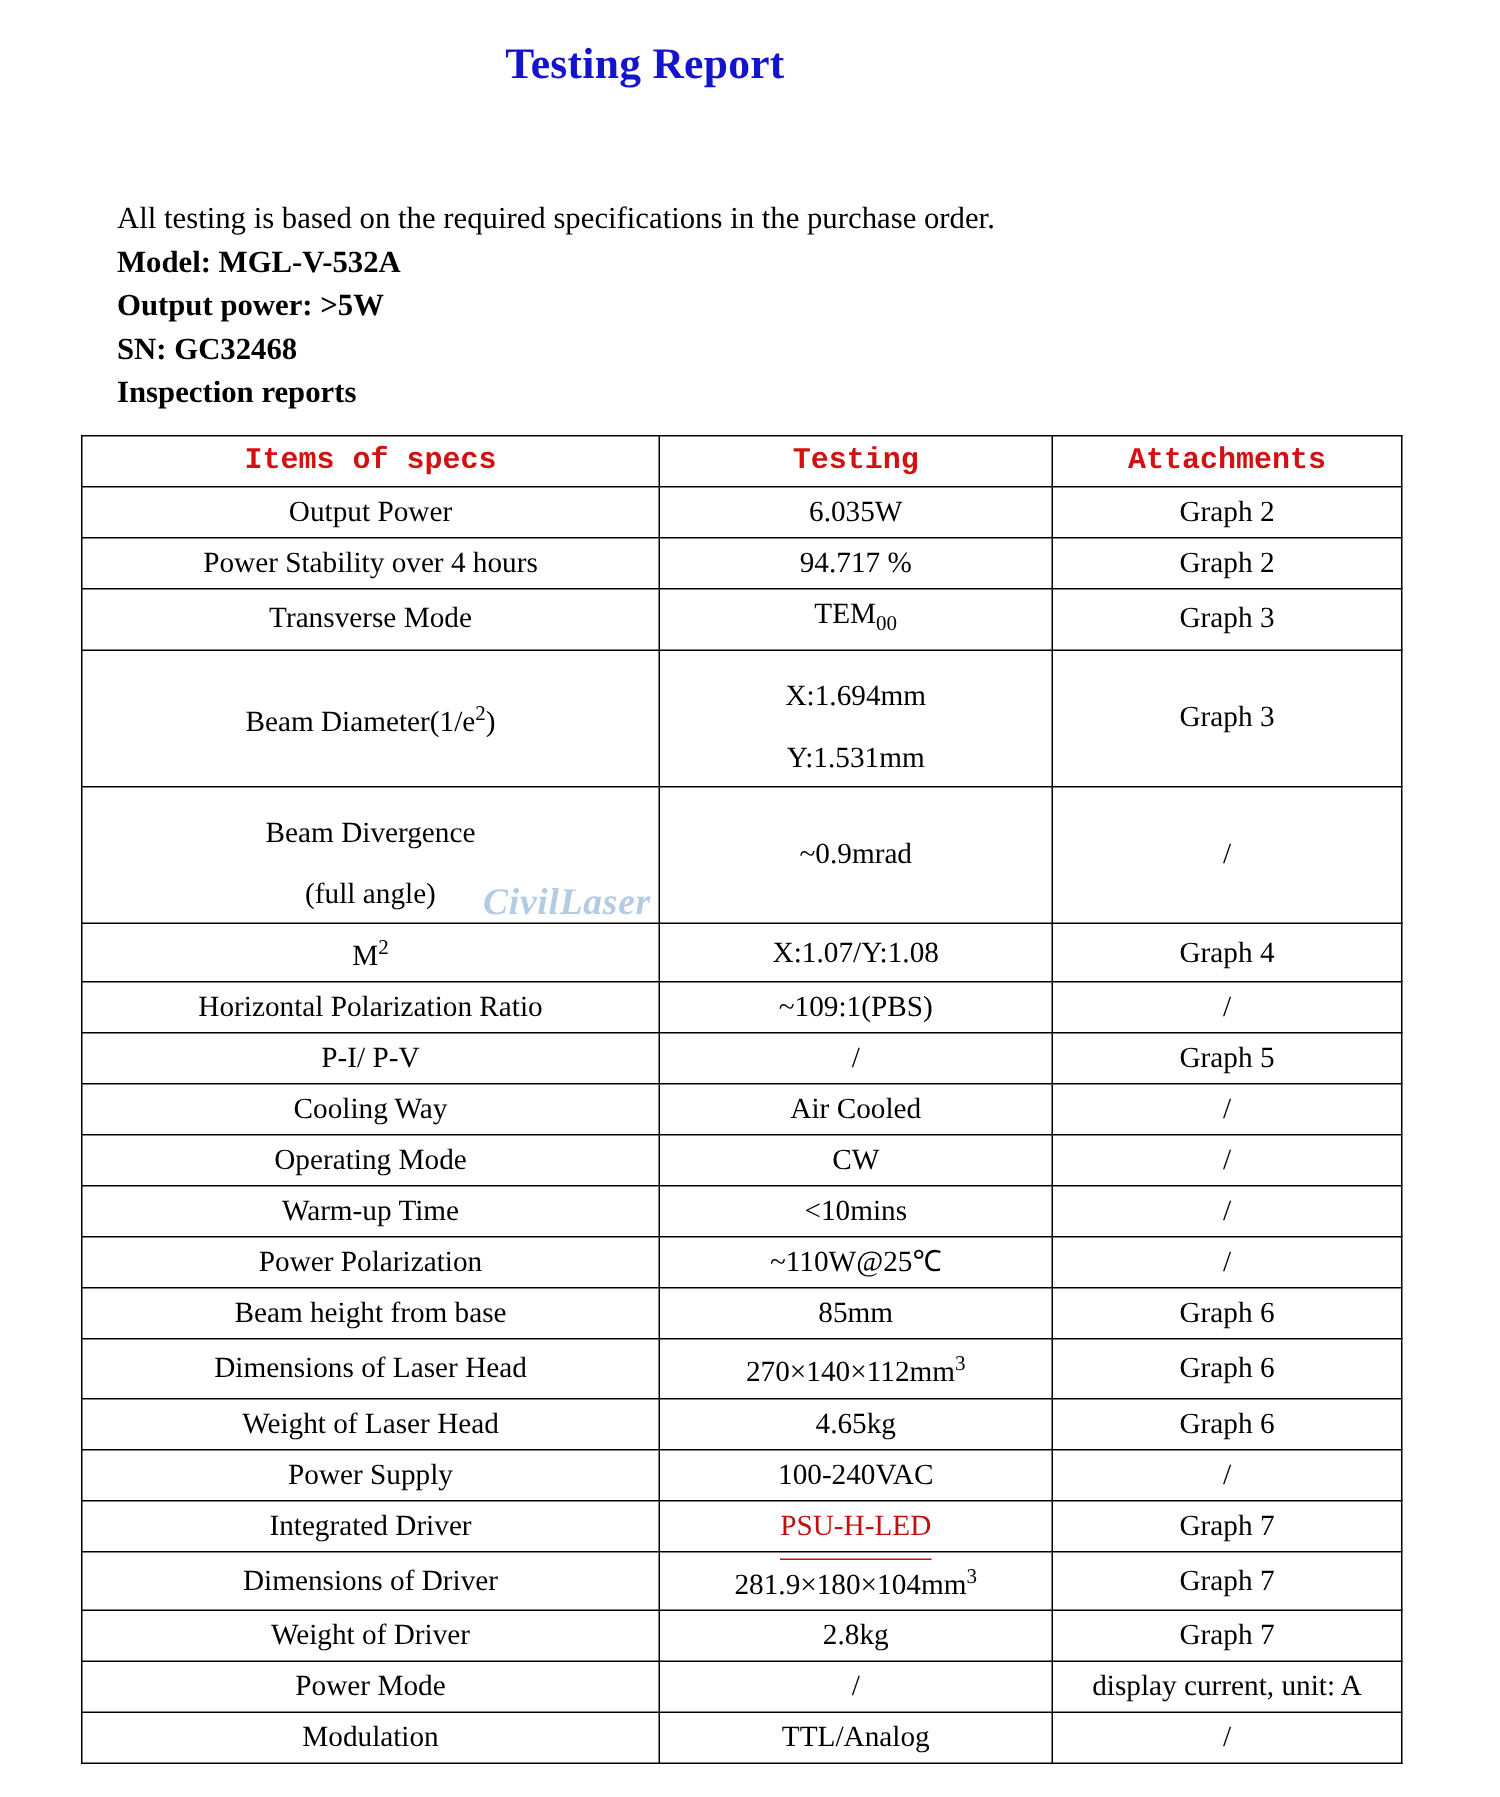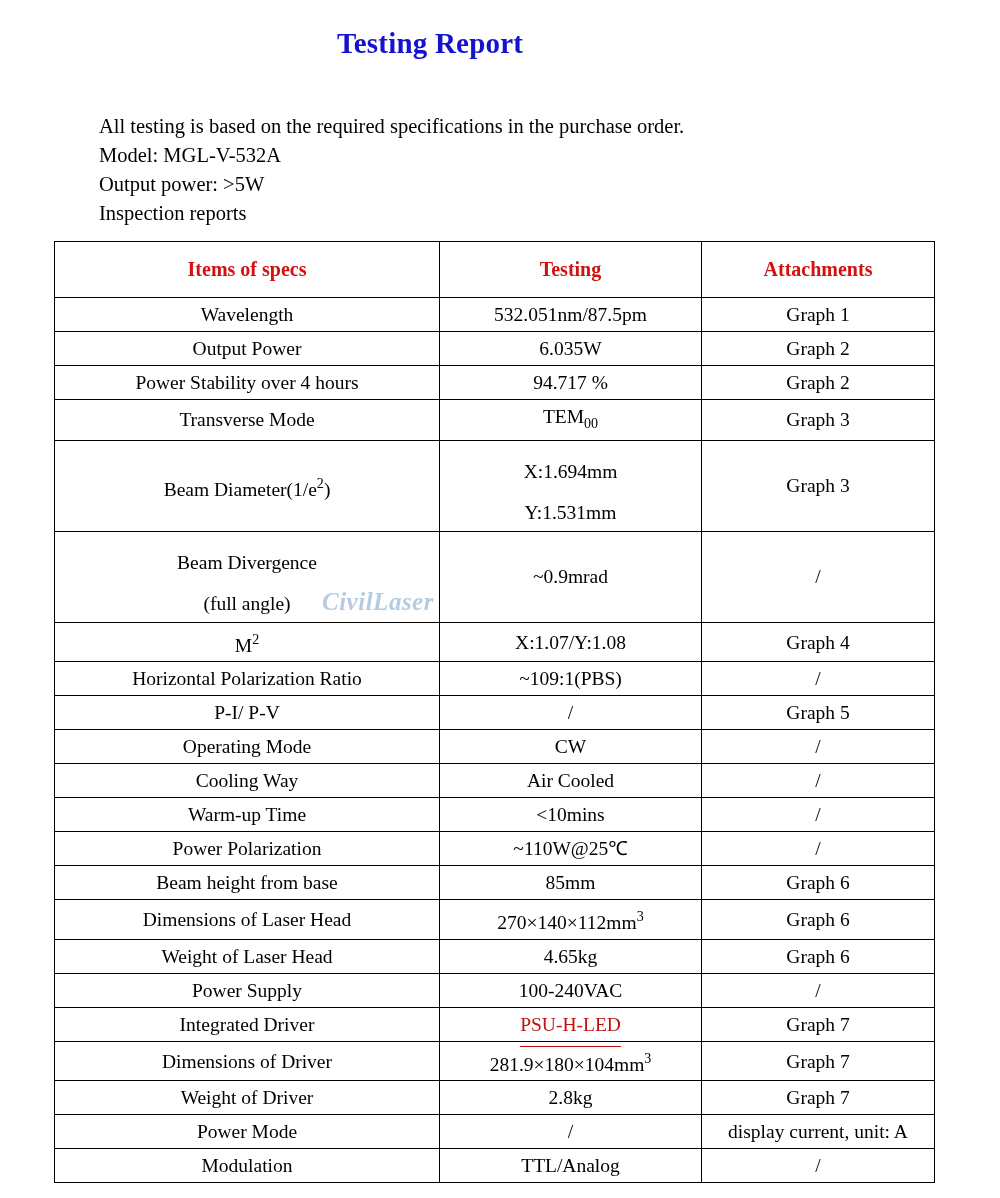--- a/index.html
+++ b/index.html
@@ -24,51 +24,52 @@
   .report-title {
     text-align: center;
     color: #1414cd;
     font-weight: bold;
     font-size: 29px;
     margin: 0;
     padding-top: 27px;
     letter-spacing: 0.2px;
   }
   .intro-block {
-    margin-top: 52px;
-    padding-left: 99px;
+    margin-top: 72px;
+    padding-left: 78px;
   }
   .intro-line {
     font-size: 20.5px;
     line-height: 29px;
     white-space: nowrap;
   }
   .intro-line.bold {
-    font-weight: normal;
+    font-weight: bold;
   }
   table.specs {
     border-collapse: collapse;
     margin-left: 54px;
     margin-top: 13px;
     width: 880px;
     table-layout: fixed;
   }
   table.specs th, table.specs td {
     border: 1px solid #000000;
     text-align: center;
     font-size: 19.5px;
     padding: 4px 3px;
     line-height: 25px;
     vertical-align: middle;
   }
   table.specs th {
     color: #d31111;
     font-weight: bold;
     font-size: 20px;
-    padding: 15px 3px;
+    padding: 4px 3px;
+    font-family: Liberation Mono, monospace;
   }
   col.c-item { width: 385px; }
   col.c-test { width: 262px; }
   col.c-att  { width: 233px; }
   .sub {
     font-size: 0.72em;
     vertical-align: sub;
   }
   .sup {
     font-size: 0.72em;
@@ -102,43 +103,39 @@
 <body>
 
 <div class="page">
 
   <h1 class="report-title">Testing Report</h1>
 
   <div class="intro-block">
     <div class="intro-line">All testing is based on the required specifications in the purchase order.</div>
     <div class="intro-line bold">Model: MGL-V-532A</div>
     <div class="intro-line bold">Output power: &gt;5W</div>
+    <div class="intro-line bold">SN: GC32468</div>
     <div class="intro-line bold">Inspection reports</div>
   </div>
 
   <table class="specs">
     <colgroup>
       <col class="c-item">
       <col class="c-test">
       <col class="c-att">
     </colgroup>
     <thead>
       <tr>
         <th>Items of specs</th>
         <th>Testing</th>
         <th>Attachments</th>
       </tr>
     </thead>
     <tbody>
       <tr>
-        <td>Wavelength</td>
-        <td>532.051nm/87.5pm</td>
-        <td>Graph 1</td>
-      </tr>
-      <tr>
         <td>Output Power</td>
         <td>6.035W</td>
         <td>Graph 2</td>
       </tr>
       <tr>
         <td>Power Stability over 4 hours</td>
         <td>94.717 %</td>
         <td>Graph 2</td>
       </tr>
       <tr>
@@ -171,27 +168,27 @@
         <td>Horizontal Polarization Ratio</td>
         <td>~109:1(PBS)</td>
         <td>/</td>
       </tr>
       <tr>
         <td>P-I/ P-V</td>
         <td>/</td>
         <td>Graph 5</td>
       </tr>
       <tr>
+        <td>Cooling Way</td>
+        <td>Air Cooled</td>
+        <td>/</td>
+      </tr>
+      <tr>
         <td>Operating Mode</td>
         <td>CW</td>
-        <td>/</td>
-      </tr>
-      <tr>
-        <td>Cooling Way</td>
-        <td>Air Cooled</td>
         <td>/</td>
       </tr>
       <tr>
         <td>Warm-up Time</td>
         <td>&lt;10mins</td>
         <td>/</td>
       </tr>
       <tr>
         <td>Power Polarization</td>
         <td>~110W@25℃</td>

